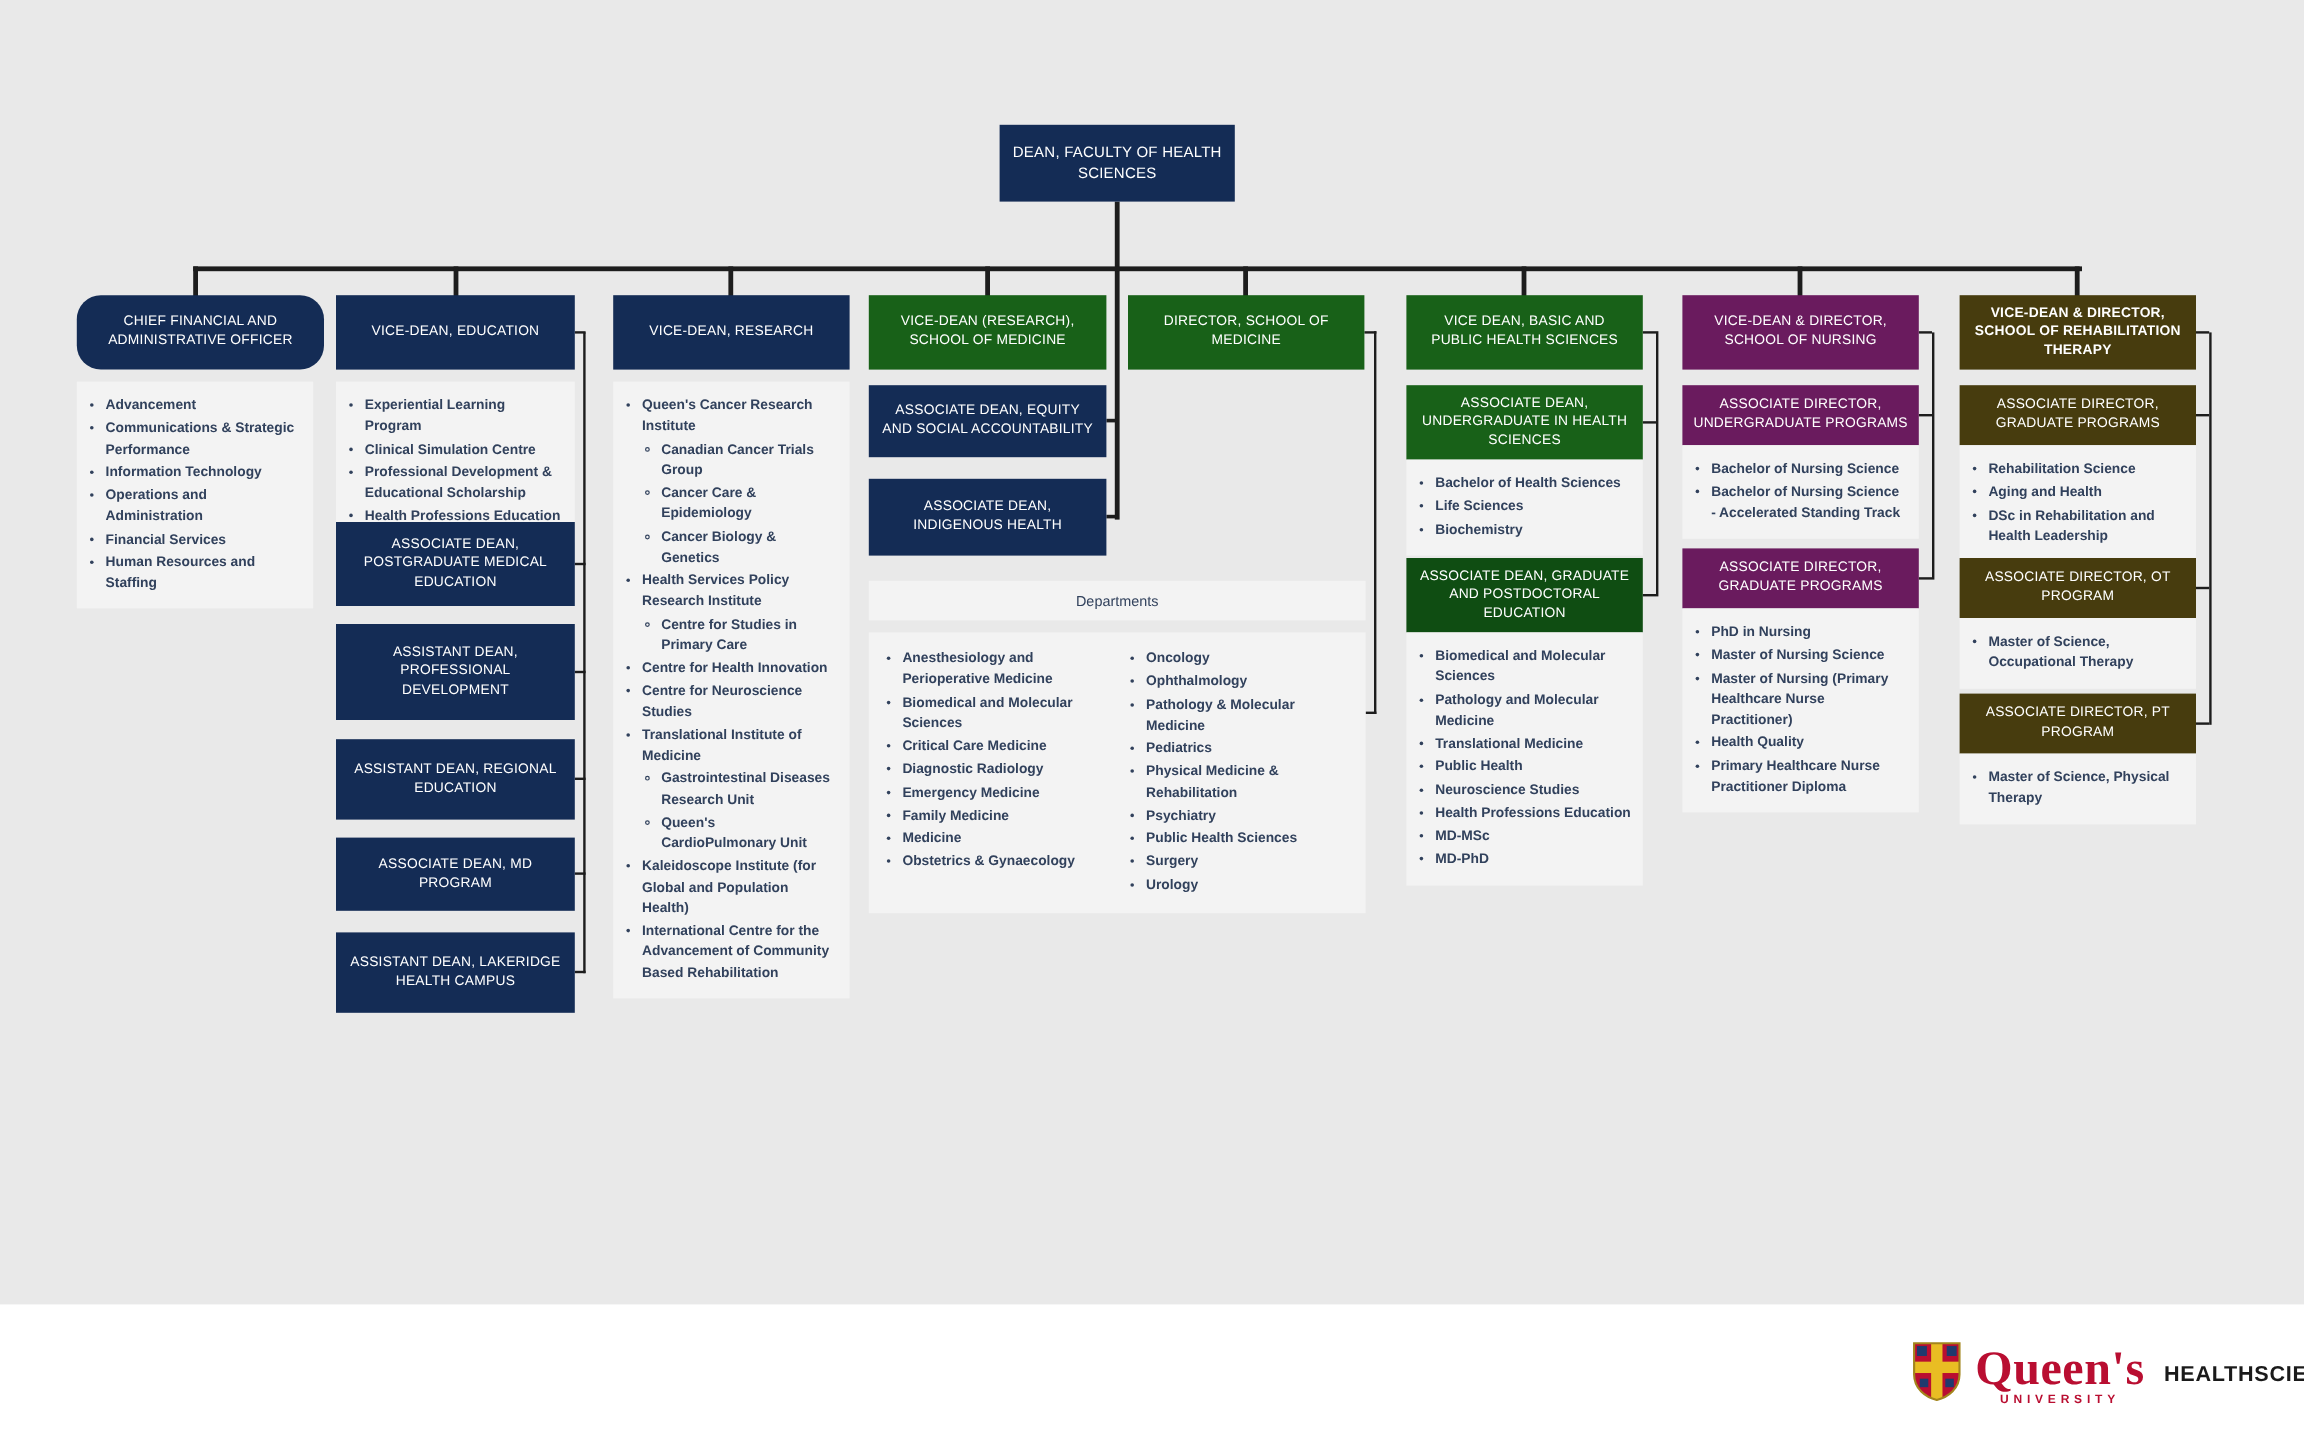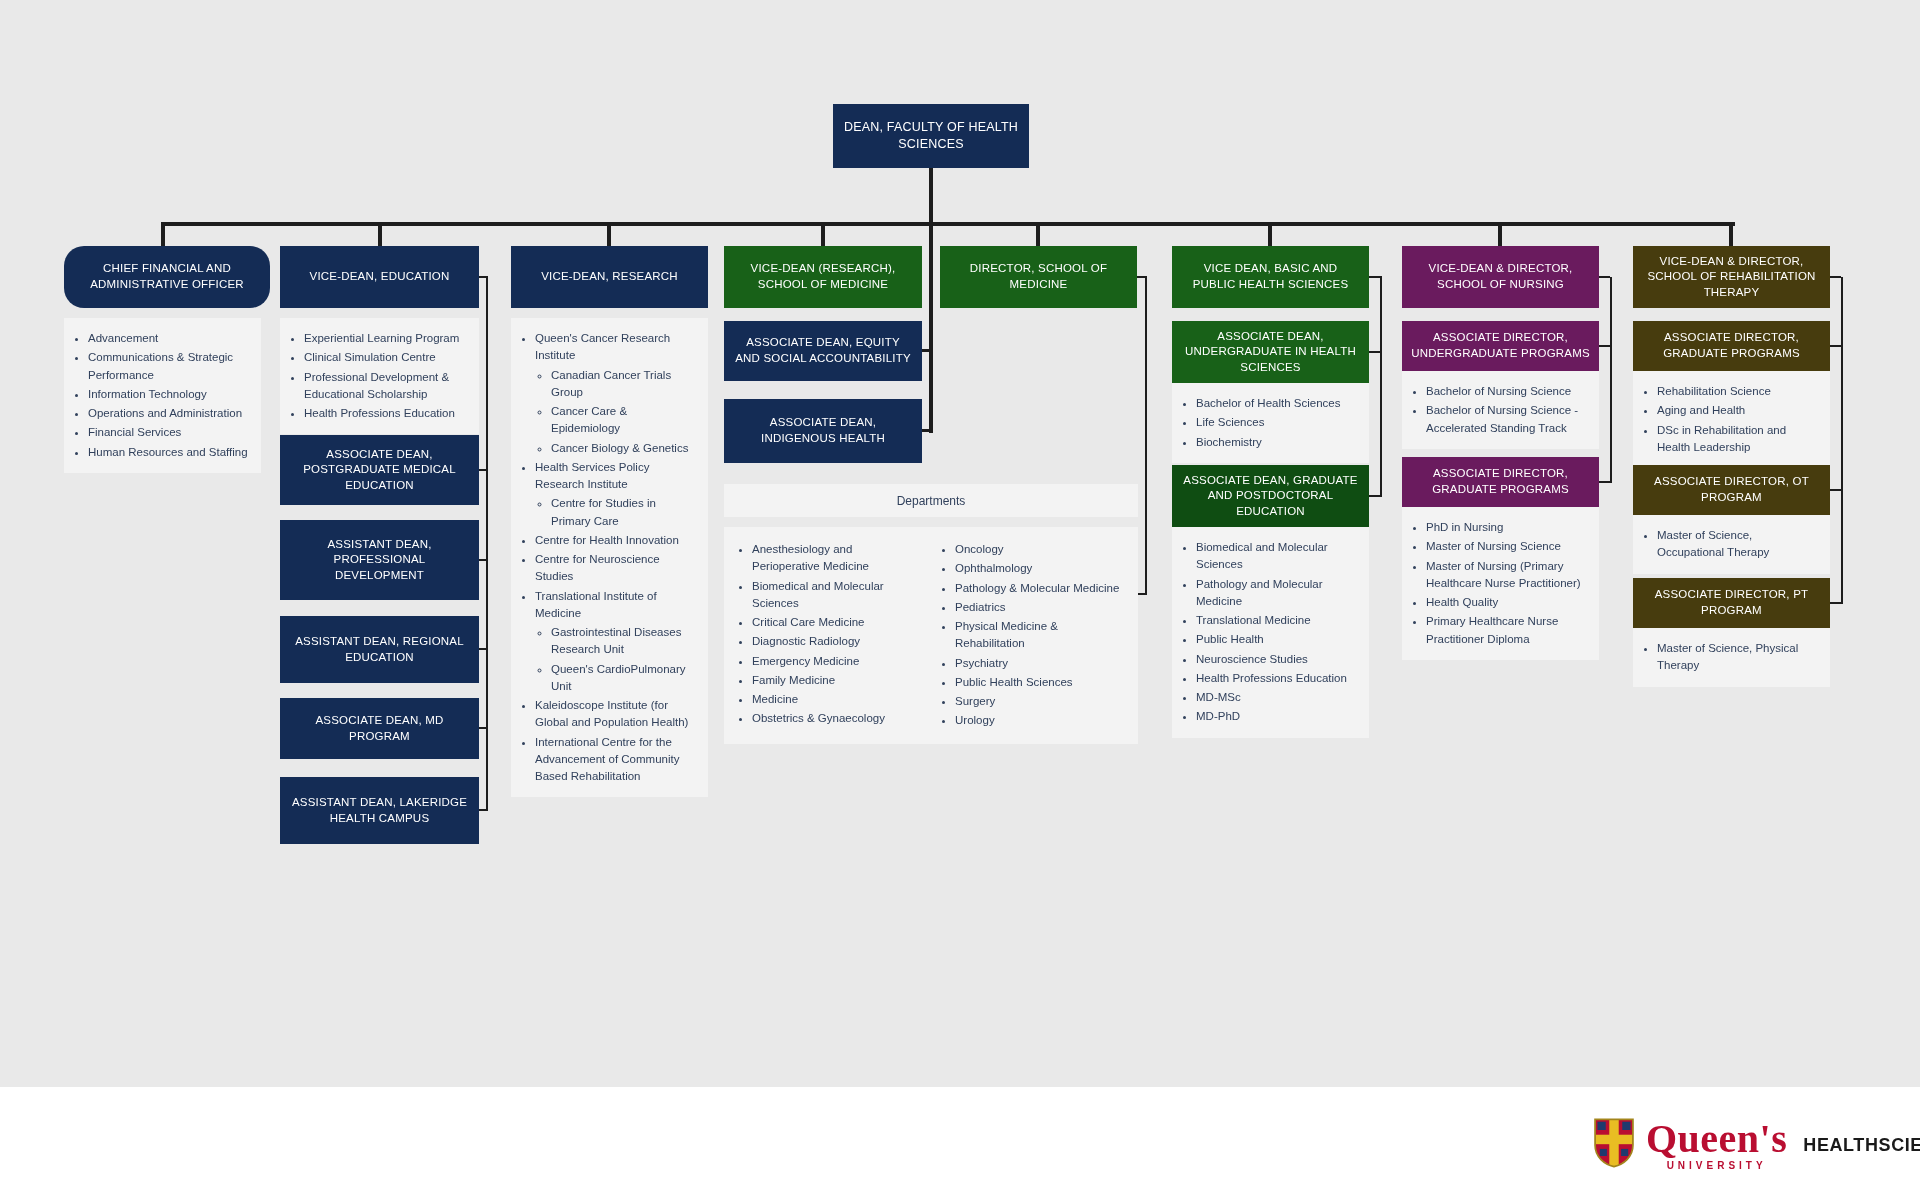--- a/index.html
+++ b/index.html
@@ -23,21 +23,21 @@
   .navy{background:var(--navy,#142c55);}
   .green{background:var(--green,#186118);}
   .dark-green{background:var(--dark-green,#0f4d12);}
   .purple{background:var(--purple,#6a1b5e);}
   .olive{background:var(--olive,#473c0e);}
   
   .panel{position:absolute;box-sizing:border-box;background:var(--list-bg,#f3f3f3);}
   ul.org-list{
     margin:0;box-sizing:border-box;background:var(--list-bg,#f3f3f3);
     padding:10px 6px 10px 24px;list-style:disc;
-    font-size:11.5px;line-height:1.5;color:var(--text-navy,#31415c);
+    font-size:11.5px;line-height:1.5;color:var(--text-navy,#31415c);font-weight:bold;
   }
   ul.org-list li{margin:2px 0;padding-right:4px;}
   ul.org-list ul.sub-list{
     list-style:circle;margin:0;padding:0 0 0 16px;background:transparent;
   }
   .stack{position:absolute;box-sizing:border-box;}
   
   .dept-title{
     position:absolute;box-sizing:border-box;background:var(--list-bg,#f3f3f3);
     display:flex;align-items:center;justify-content:center;
@@ -223,21 +223,21 @@
     <div class="box purple flow" style="min-height:50px;">ASSOCIATE DIRECTOR, GRADUATE PROGRAMS</div>
     <ul class="org-list">
         <li>PhD in Nursing</li>
         <li>Master of Nursing Science</li>
         <li>Master of Nursing (Primary Healthcare Nurse Practitioner)</li>
         <li>Health Quality</li>
         <li>Primary Healthcare Nurse Practitioner Diploma</li>
       </ul>
   </div>
 
-  <div class="box olive" style="left:1633px;top:246px;width:197px;height:62px;">VICE-DEAN &amp; DIRECTOR, SCHOOL OF REHABILITATION THERAPY</div>
+  <div class="box olive" style="left:1633px;top:246px;width:197px;height:62px;font-weight:bold;">VICE-DEAN &amp; DIRECTOR, SCHOOL OF REHABILITATION THERAPY</div>
   <div class="stack" style="left:1633px;top:321px;width:197px;">
     <div class="box olive flow" style="min-height:50px;">ASSOCIATE DIRECTOR, GRADUATE PROGRAMS</div>
     <ul class="org-list">
         <li>Rehabilitation Science</li>
         <li>Aging and Health</li>
         <li>DSc in Rehabilitation and Health Leadership</li>
       </ul>
   </div>
   <div class="stack" style="left:1633px;top:465px;width:197px;">
     <div class="box olive flow" style="min-height:50px;">ASSOCIATE DIRECTOR, OT PROGRAM</div>

